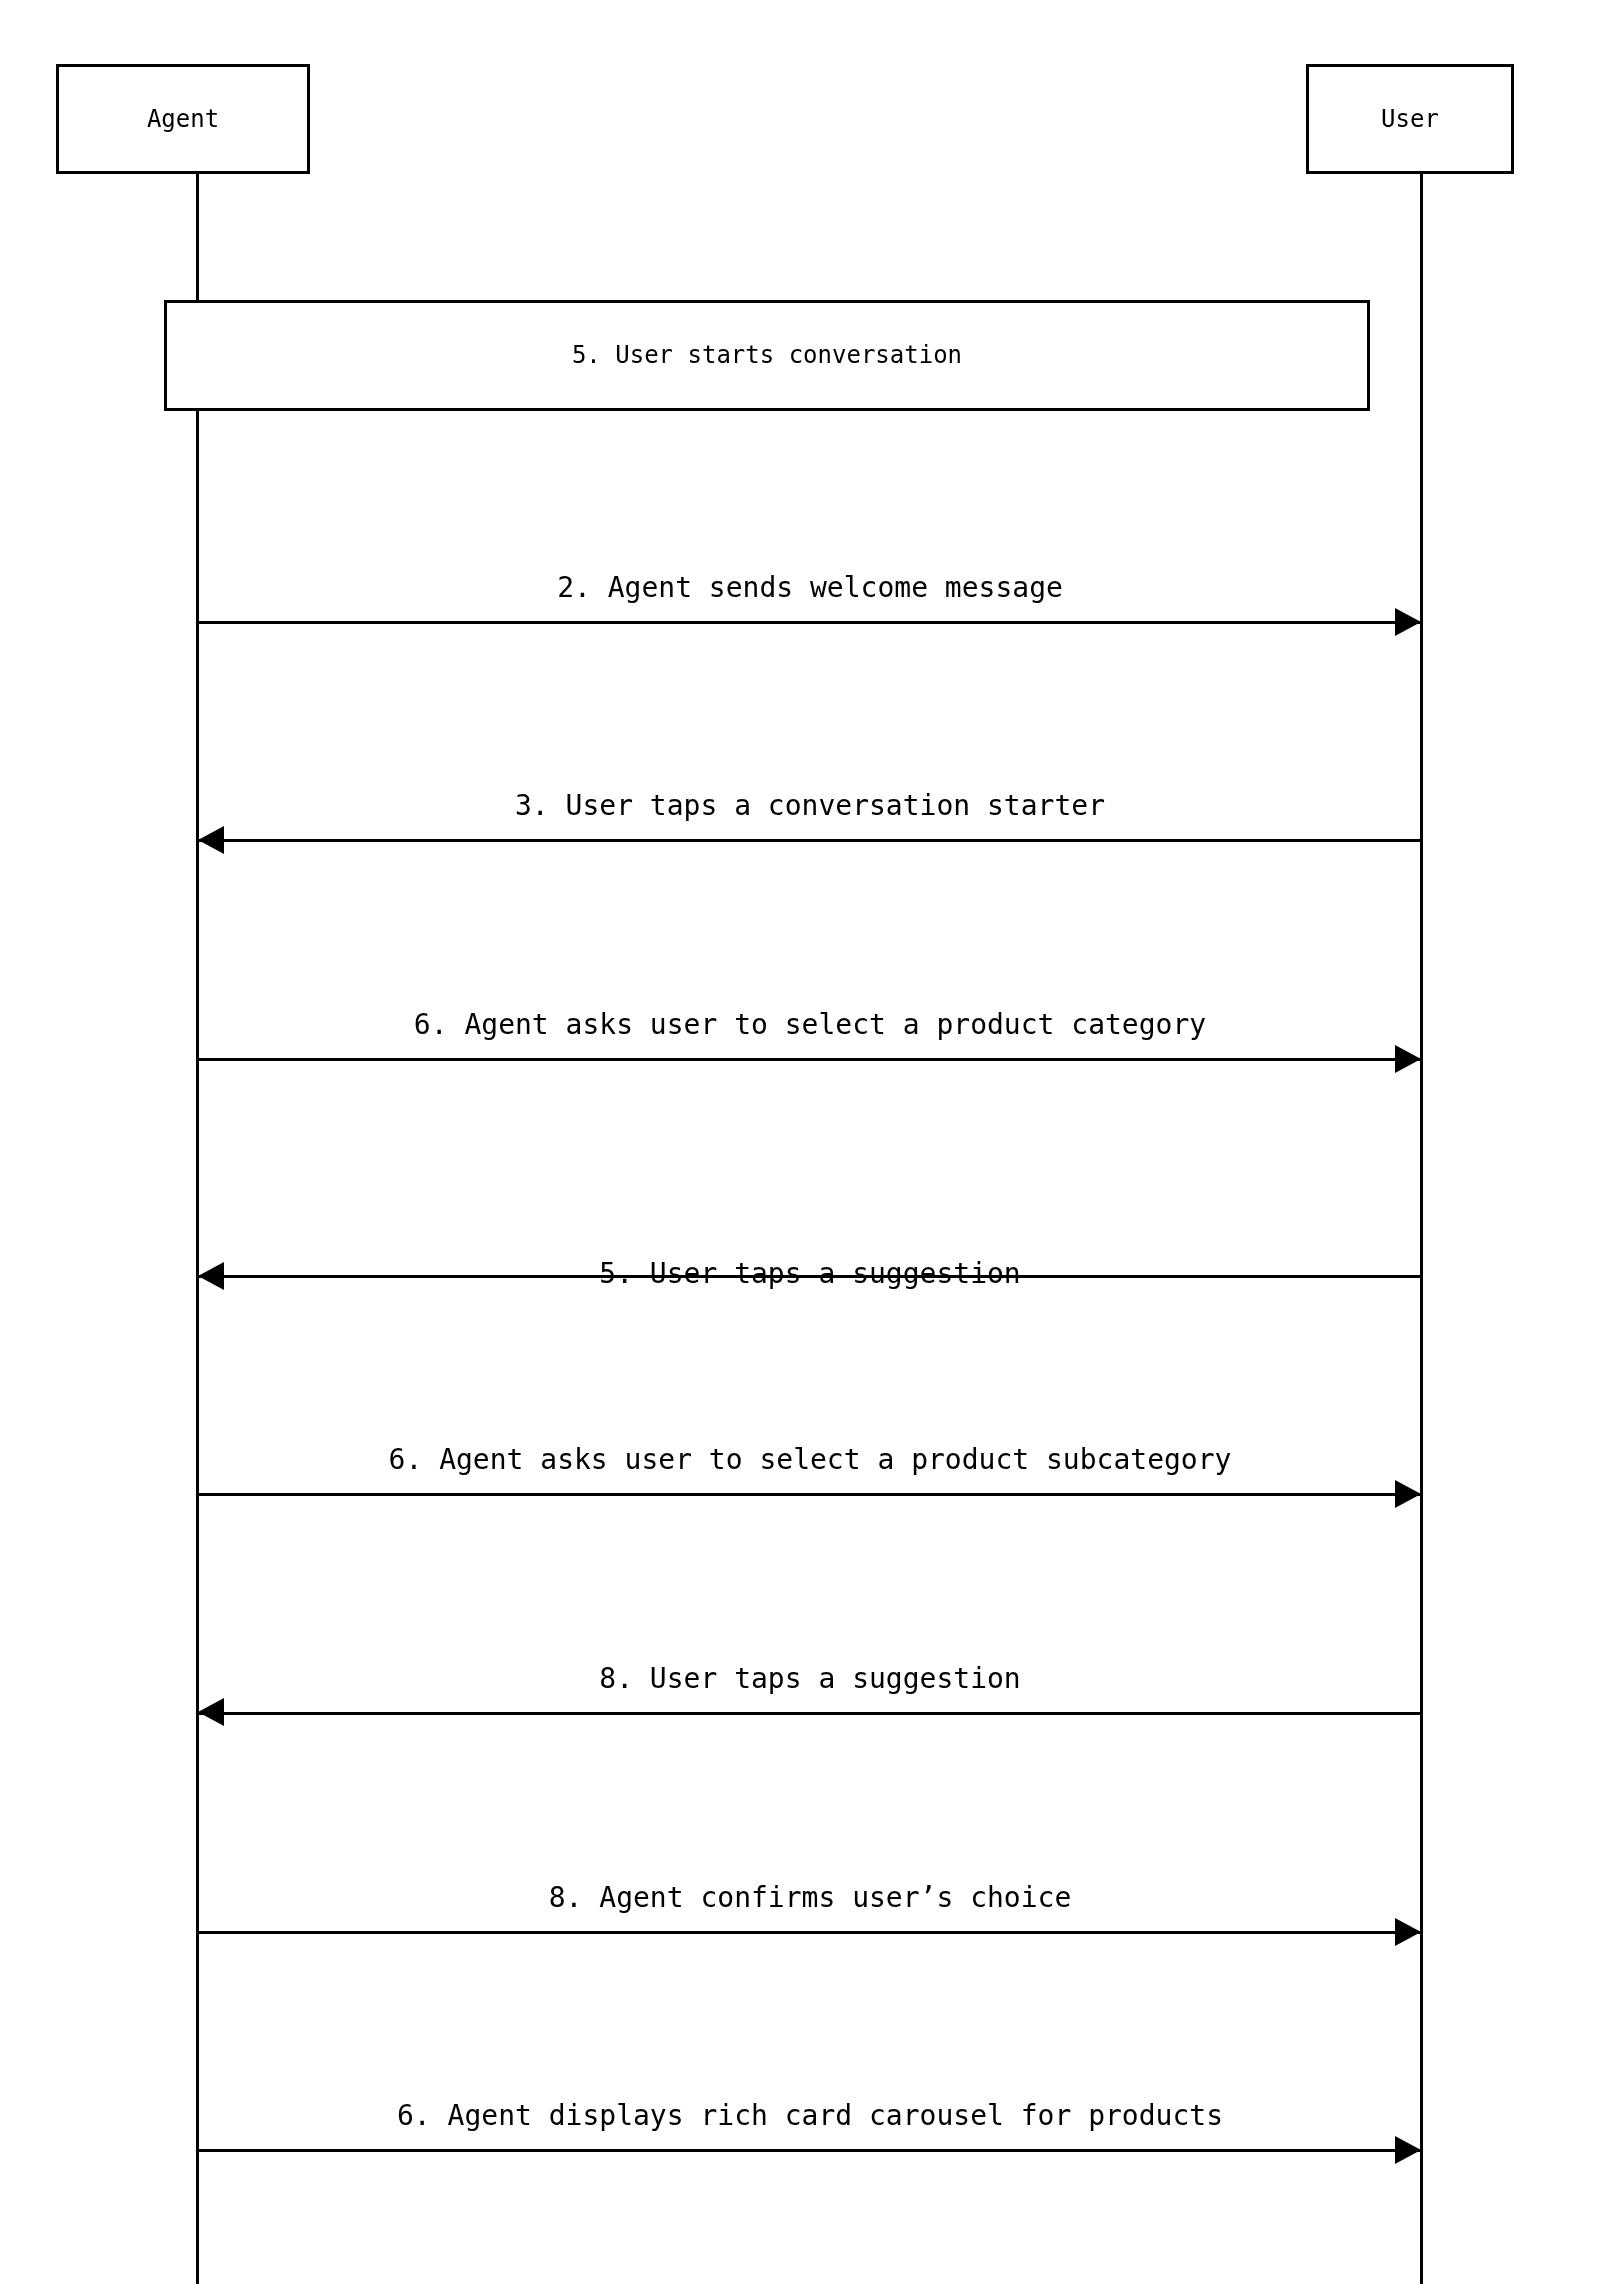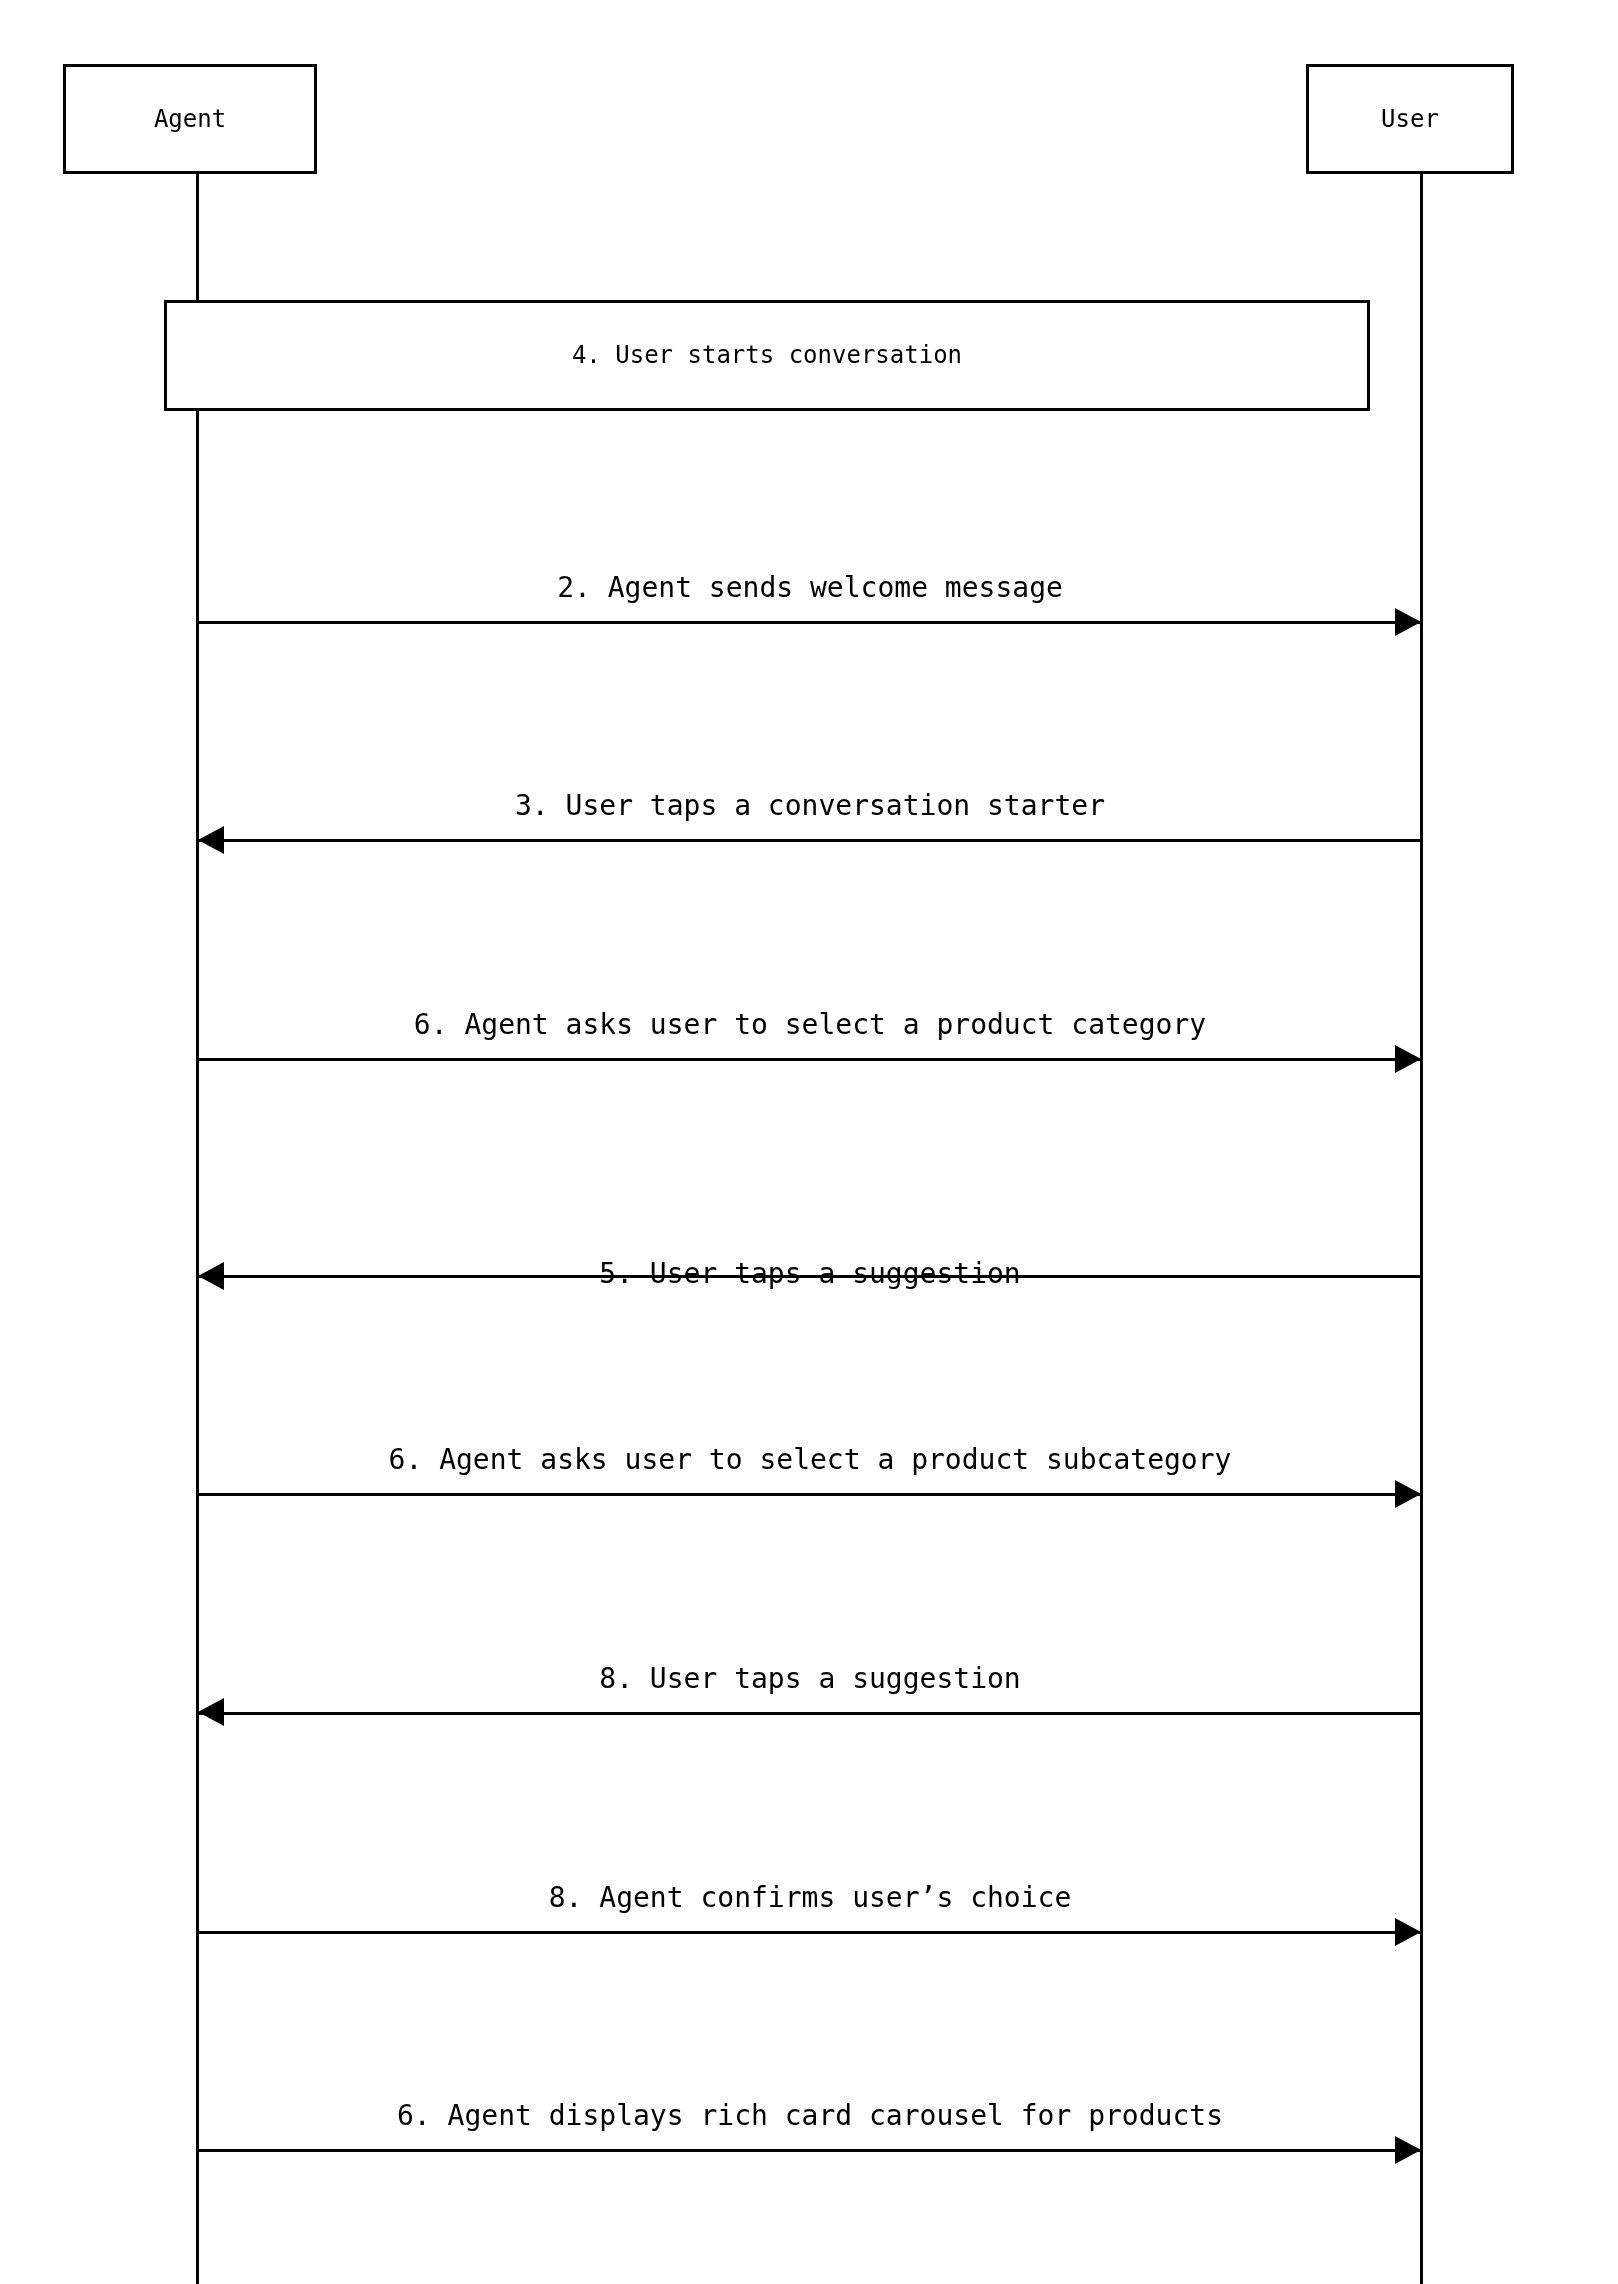--- a/index.html
+++ b/index.html
@@ -91,28 +91,28 @@
   .arrowhead.left{
     border-right:26.5px solid #000000;
   }
 </style>
 </head>
 <body>
 
 <div id="canvas" style="width: 1619px; height: 3397px; background: rgb(255, 255, 255);">
     <div class="lifeline" style="left: 196px; top: 174px; height: 3025px;"></div>
     <div class="lifeline" style="left: 1420px; top: 174px; height: 3025px;"></div>
-    <div class="participant-box" style="left: 63px; top: 64px; width: 254px; height: 110px;">
+    <div class="participant-box" style="left: 56px; top: 64px; width: 254px; height: 110px;">
       <span class="participant-label">Agent</span>
     </div>
     <div class="participant-box" style="left: 1306px; top: 64px; width: 208px; height: 110px;">
       <span class="participant-label">User</span>
     </div>
     <div class="selfbox" style="left: 164px; top: 300px; width: 1206px; height: 111px;">
-      <span class="msg-text">4. User starts conversation</span>
+      <span class="msg-text">5. User starts conversation</span>
     </div>
     <div class="message" style="top: 0px;">
       <div class="msg-label" style="left: 198px; width: 1224px; top: 605px; white-space: pre-line;">2. Agent sends welcome message</div>
       <div class="msg-line" style="top: 621px; left: 198px; width: 1224px;"></div>
       <div class="arrowhead right" style="top: 608px; left: 1395px;"></div>
     </div>
     <div class="message" style="top: 0px;">
       <div class="msg-label" style="left: 198px; width: 1224px; top: 823px; white-space: pre-line;">3. User taps a conversation starter</div>
       <div class="msg-line" style="top: 839px; left: 198px; width: 1224px;"></div>
       <div class="arrowhead left" style="top: 826px; left: 198px;"></div>

